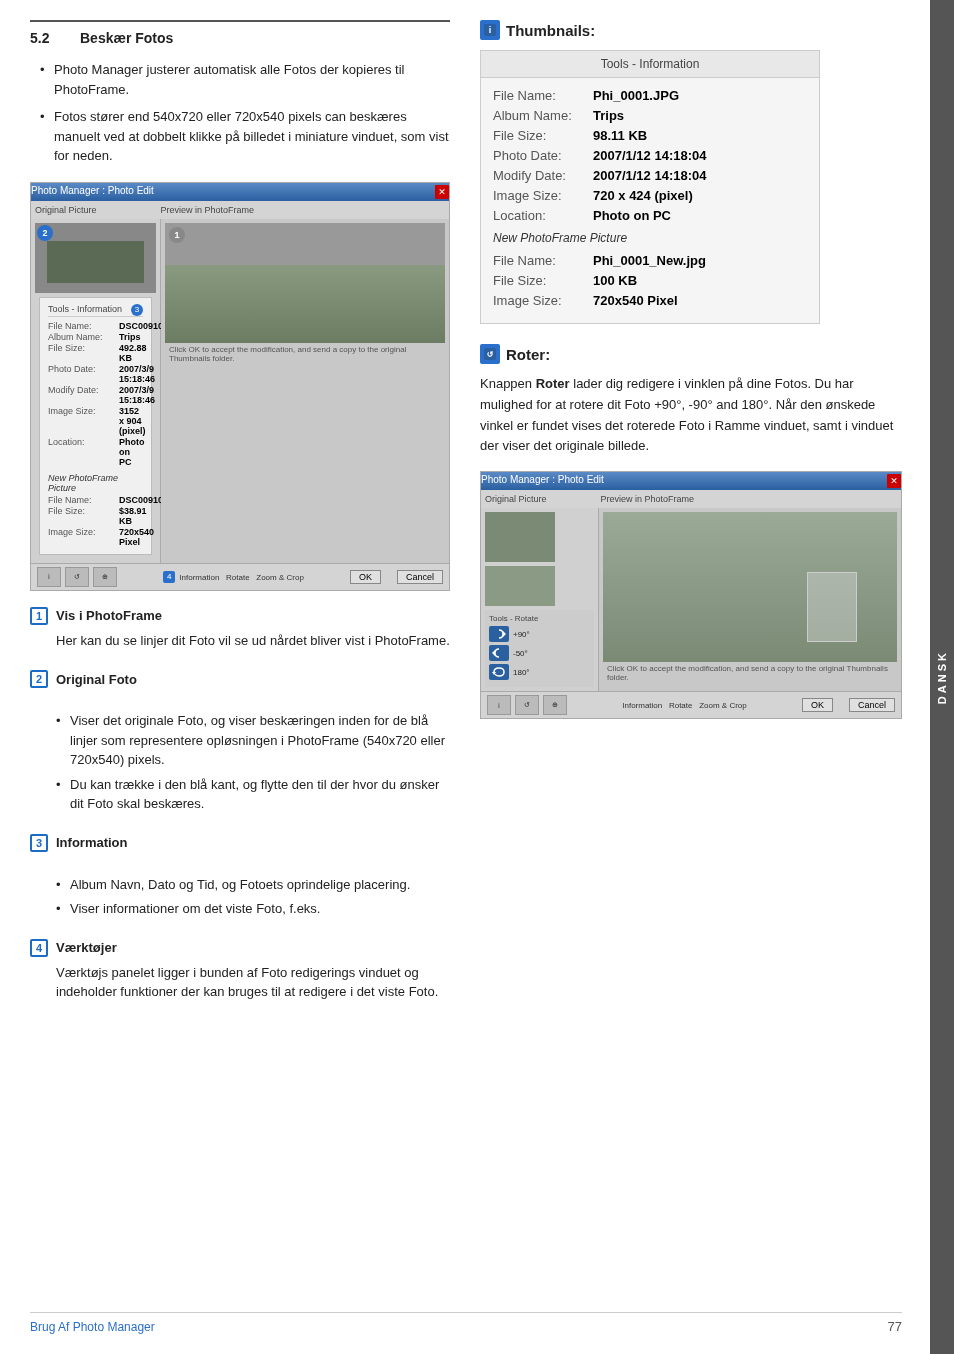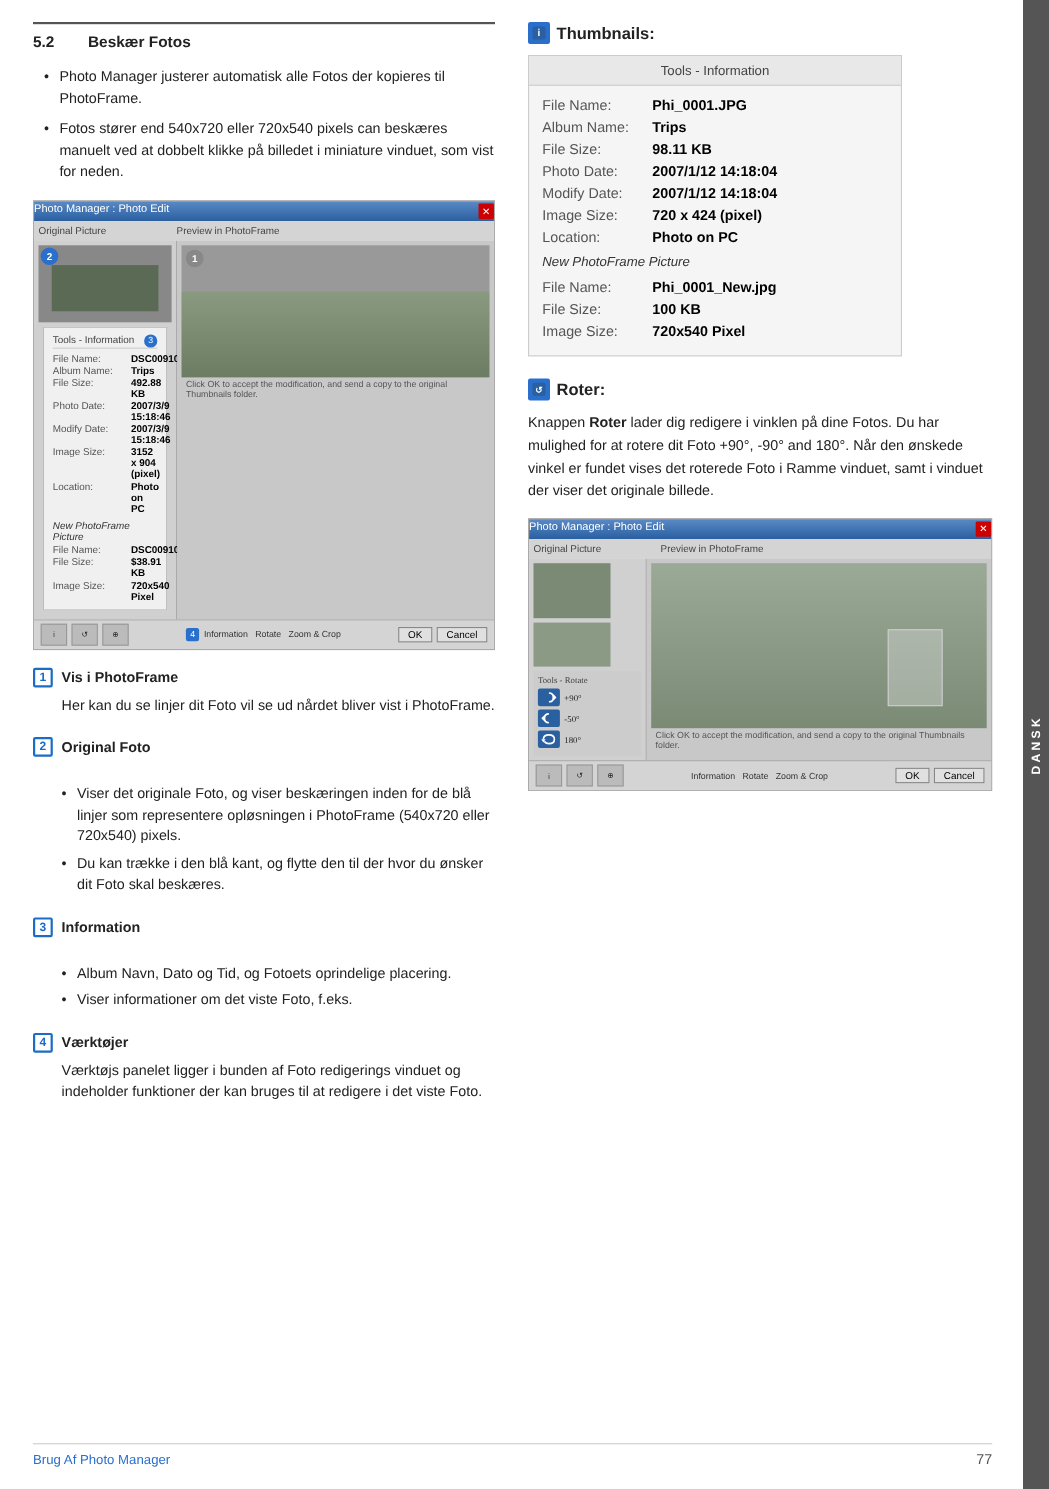--- a/index.html
+++ b/index.html
@@ -200,21 +200,21 @@
       height: 20px;
       background: #bbb;
       border: 1px solid #999;
       font-size: 8px;
       display: flex;
       align-items: center;
       justify-content: center;
     }
     .toolbar-btns {
       display: flex;
-      gap: 4px;
+      gap: 16px;
     }
     .toolbar-btn {
       padding: 1px 8px;
       background: #e0e0e0;
       border: 1px solid #888;
       font-size: 9px;
       cursor: pointer;
     }
     .hint-text {
       font-size: 8px;
@@ -332,25 +332,24 @@
     
     .roter-section {
       margin-top: 20px;
     }
 
     
     .rotate-window-body {
       display: flex;
     }
     .rotate-left-panel {
-      width: 107px;
+      width: 118px;
       padding: 4px;
       background: #d0d0d0;
       border-right: 1px solid #aaa;
-      font-family: Liberation Serif, serif;
     }
     .rotate-right-panel {
       flex: 1;
       padding: 4px;
       background: #c8c8c8;
     }
     .rotate-photo-small {
       background: #888;
       width: 70px;
       height: 50px;

